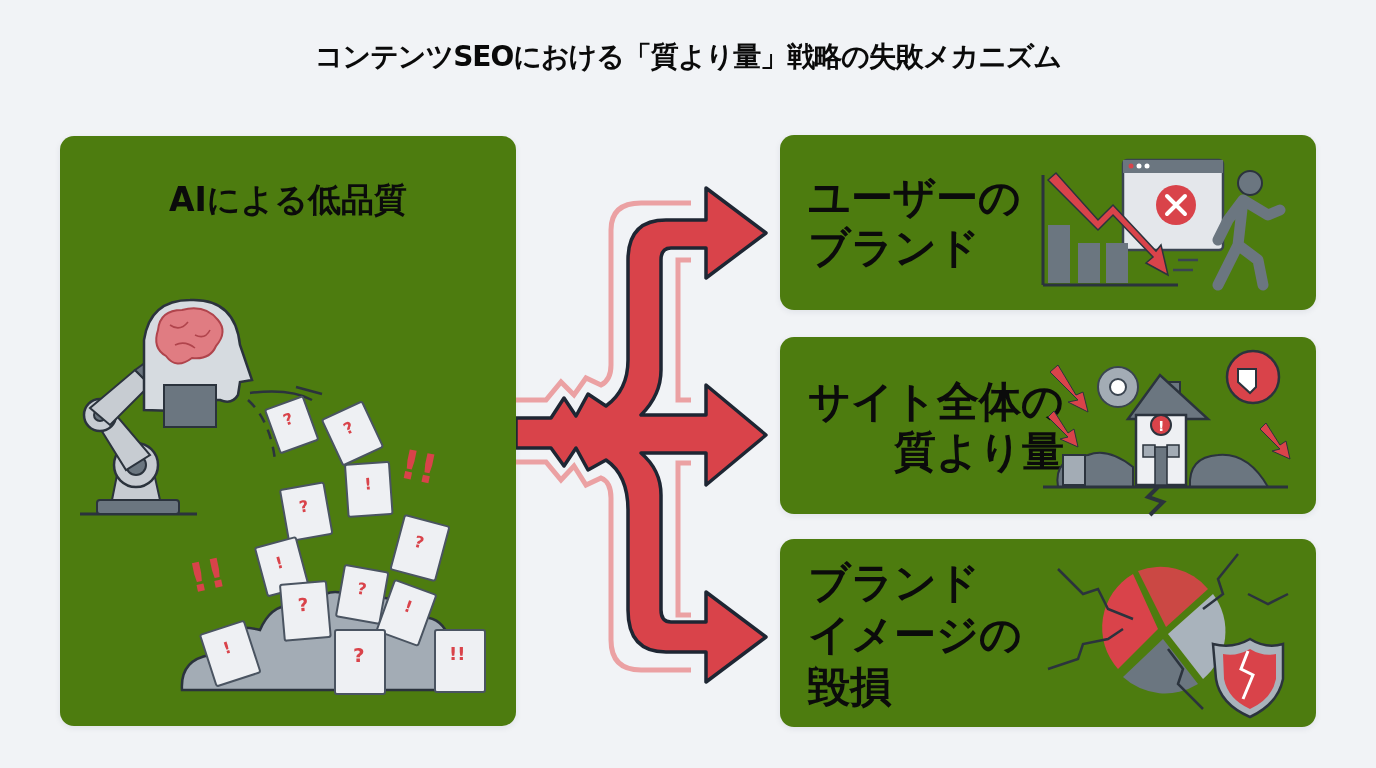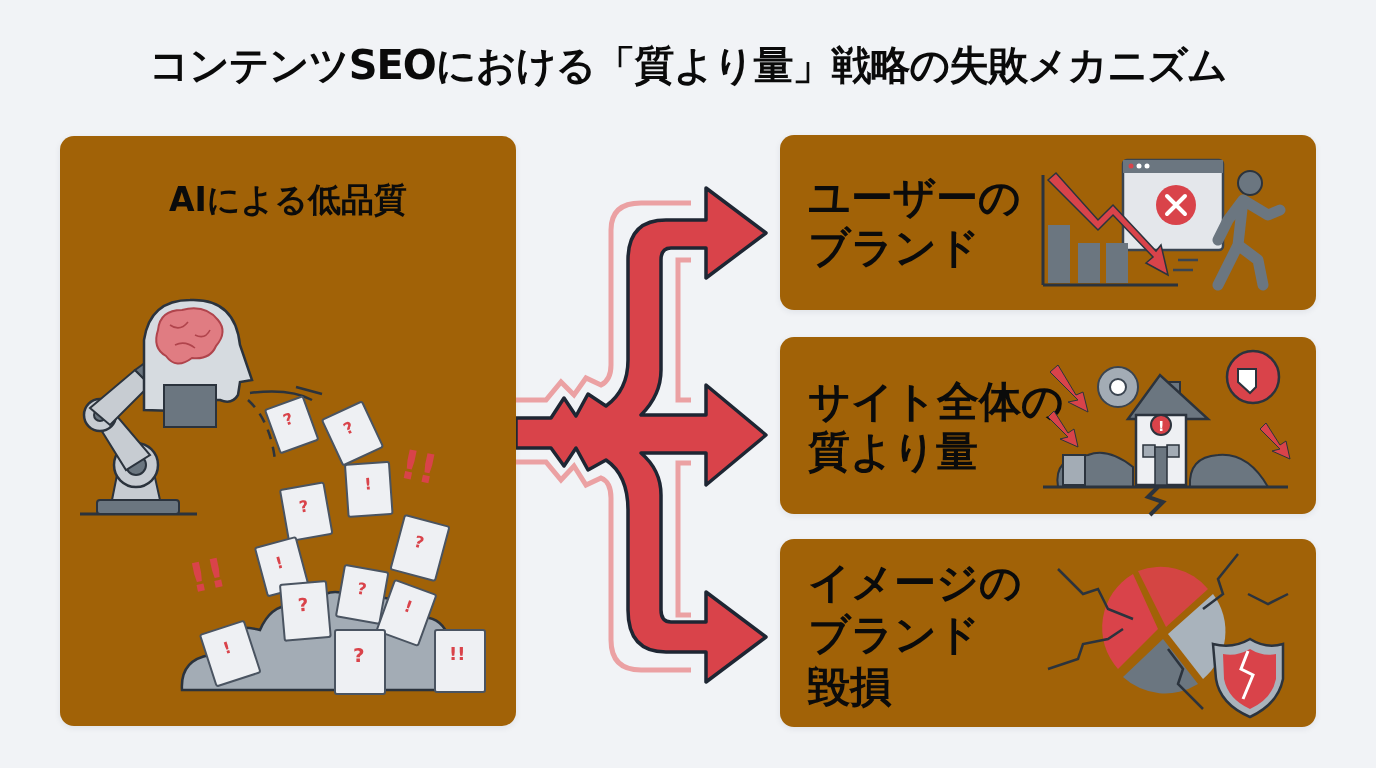--- a/index.html
+++ b/index.html
@@ -5,45 +5,45 @@
   * { box-sizing: border-box; margin: 0; padding: 0; }
   html, body { width: 1376px; height: 768px; overflow: hidden; }
   body {
     background: #f1f3f6;
     font-family: "DejaVu Sans", "Liberation Sans", sans-serif;
     position: relative;
     color: #0b0b0b;
   }
   .title {
     position: absolute; left: 0; top: 38px; width: 1376px;
-    text-align: center; font-size: 40px; font-weight: bold; letter-spacing: -1px;
+    text-align: center; font-size: 28px; font-weight: bold; letter-spacing: -1px;
     color: #0a0a0a;
   }
   .card {
-    position: absolute; background: #a16207; border-radius: 14px;
+    position: absolute; background: #4d7c0f; border-radius: 14px;
     box-shadow: 0 2px 6px rgba(30,40,60,0.08);
   }
   .card-left { left: 60px; top: 136px; width: 456px; height: 590px; }
   .left-heading {
     position: absolute; left: 0; top: 38px; width: 456px; text-align: center;
     font-size: 33px; font-weight: bold; line-height: 52px;
   }
   .left-heading span { display: block; }
   .left-illus { position: absolute; left: 0; top: 154px; width: 456px; height: 436px; }
 
   .card-right { left: 780px; width: 536px; }
   .card-r1 { top: 135px; height: 175px; }
   .card-r2 { top: 337px; height: 177px; }
   .card-r3 { top: 539px; height: 188px; }
   .r-label {
     position: absolute; left: 28px; font-size: 42px; font-weight: bold; line-height: 50px;
   }
   .r-label span { display: block; }
   .card-r1 .r-label { top: 38px; }
-  .card-r2 .r-label { top: 40px; }
+  .card-r2 .r-label { top: 40px; text-align: right; }
   .card-r3 .r-label { top: 18px; line-height: 52px; }
   .r-icon { position: absolute; right: 18px; top: 10px; }
 
   .arrows { position: absolute; left: 516px; top: 170px; width: 270px; height: 520px; }
 </style>
 </head>
 <body>
 
 <div class="title">コンテンツSEOにおける「質より量」戦略の失敗メカニズム</div>
 
@@ -194,22 +194,22 @@
     <circle cx="215" cy="30" r="26" fill="#d9434a" stroke="#2b333d" stroke-width="2.5"></circle>
     <path d="M200,22 L218,22 L218,40 L212,46 L200,35 Z" fill="#fff" stroke="#2b333d" stroke-width="2"></path>
     <polygon points="12,25 40,53 30,55 50,65 45,45 38,48 20,18" fill="#d9434a" stroke="#2b333d" stroke-width="1"></polygon>
     <polygon points="10,70 30,90 22,92 40,100 36,82 30,86 16,64" fill="#d9434a" stroke="#2b333d" stroke-width="1"></polygon>
     <polygon points="222,82 242,102 234,104 252,112 248,94 242,98 228,76" fill="#d9434a" stroke="#2b333d" stroke-width="1"></polygon>
   </svg>
 </div>
 
 <div class="card card-right card-r3">
   <div class="r-label">
+    <span>ブランド</span>
     <span>イメージの</span>
-    <span>ブランド</span>
     <span>毀損</span>
   </div>
   <svg class="r-icon" width="260" height="175" viewBox="0 0 260 175">
     <path d="M95,25 A62,62 0 0 0 80,120 L120,80 Z" fill="#d9434a"></path>
     <path d="M100,22 A62,62 0 0 1 170,40 L128,78 Z" fill="#d9434a" opacity="0.9"></path>
     <path d="M175,45 A62,62 0 0 1 165,130 L130,85 Z" fill="#a9b3bc"></path>
     <path d="M160,135 A62,62 0 0 1 85,128 L125,90 Z" fill="#6b7680"></path>
     <path d="M20,20 L45,45 L60,40 L70,60 L95,70 M200,5 L180,30 L185,45 L165,60 M210,45 L230,55 L250,45 M10,120 L40,110 L45,95 L70,90 L85,80 M130,100 L145,120 L140,135 L165,160" fill="none" stroke="#2b333d" stroke-width="2.5"></path>
     <path d="M175,95 Q195,100 212,90 Q228,100 245,95 L245,130 Q240,155 212,168 Q182,155 178,130 Z" fill="#a9b3bc" stroke="#2b333d" stroke-width="2.5"></path>
     <path d="M185,105 Q198,108 212,100 Q225,108 238,105 L238,130 Q234,150 212,160 Q190,150 186,130 Z" fill="#d9434a"></path>

